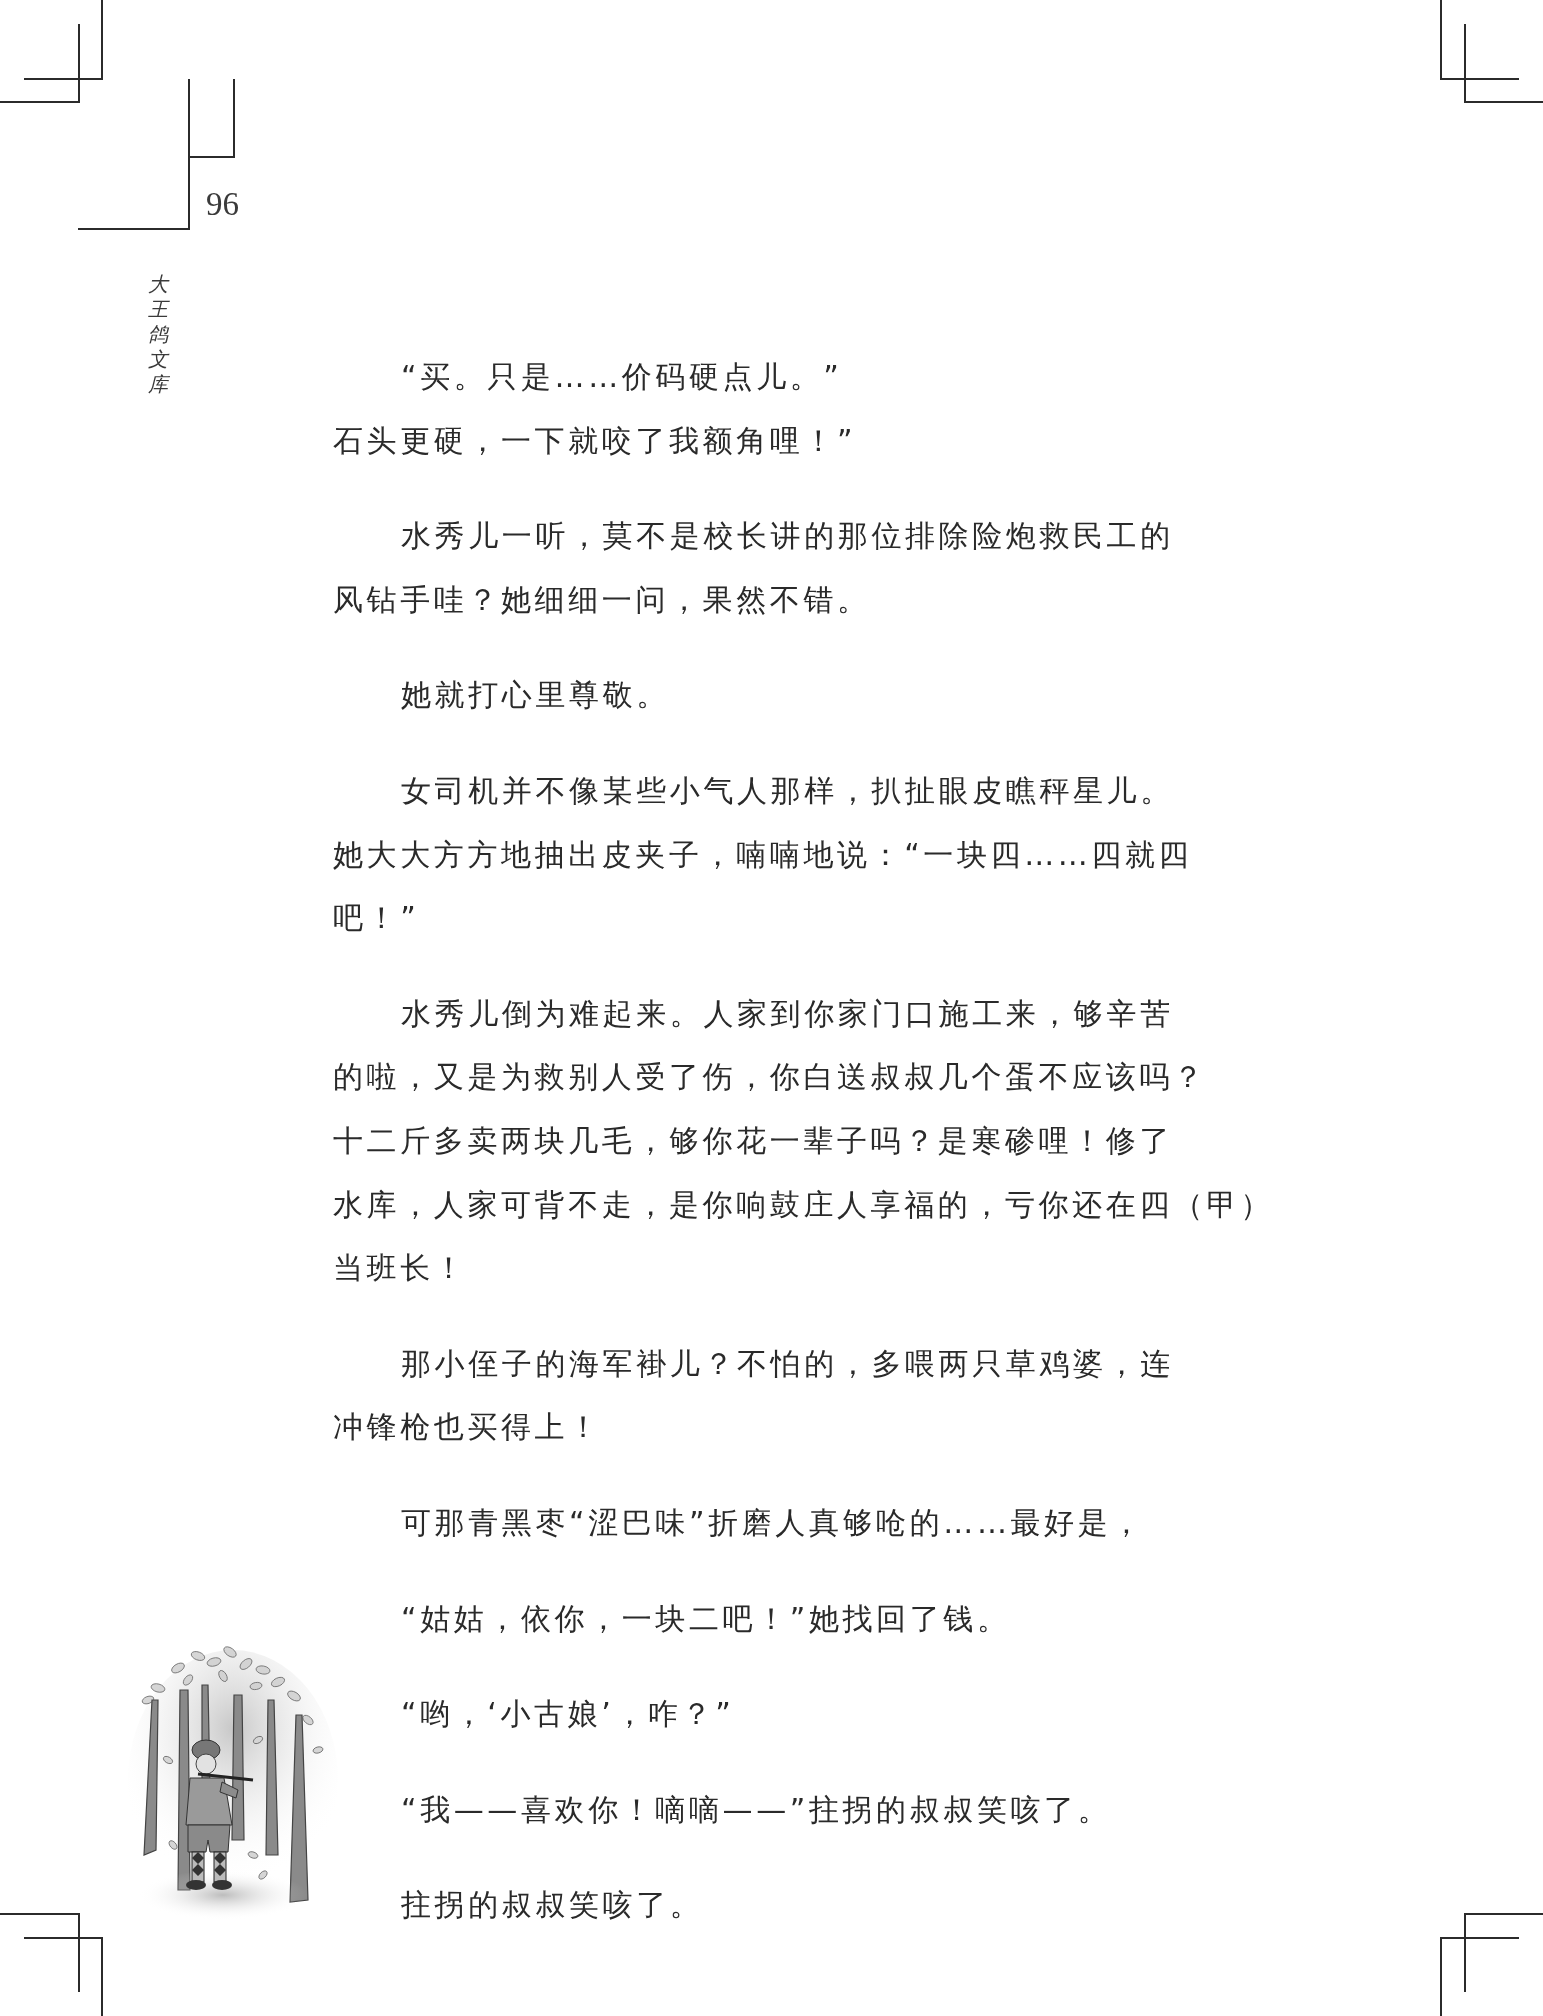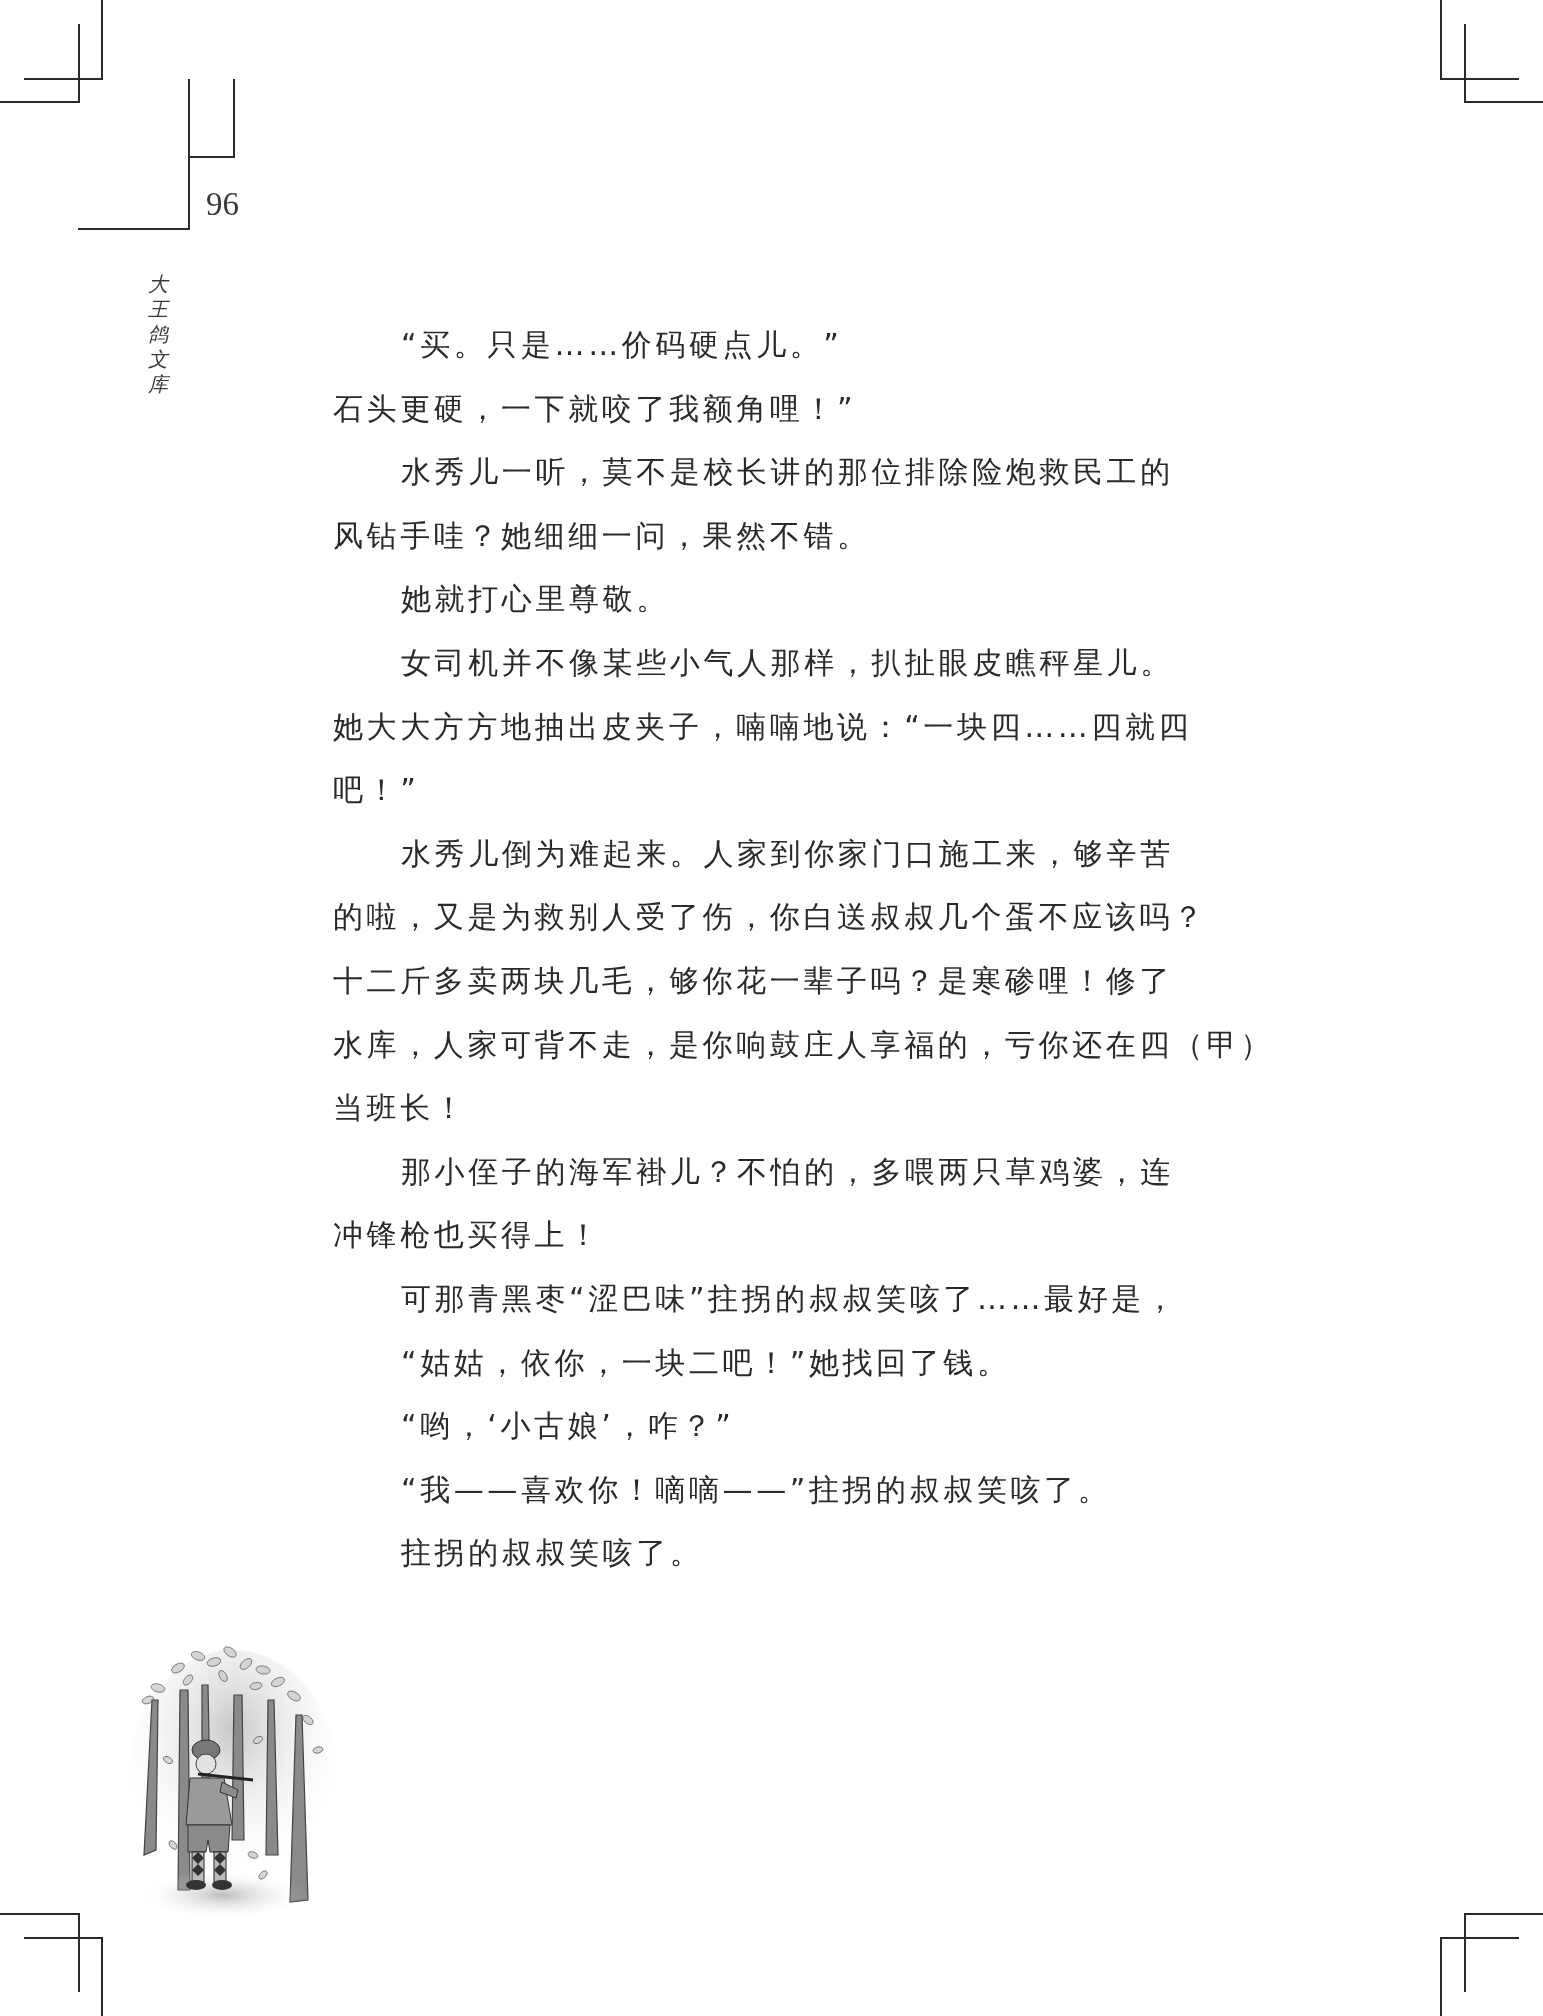--- a/index.html
+++ b/index.html
@@ -55,20 +55,21 @@
     .text-line {
       height: 63.6px;
       font-size: 30px;
       line-height: 46px;
       white-space: nowrap;
       letter-spacing: 3.6px;
       color: #2a2a2a;
     }
     .text-line.indent {
       padding-left: 68px;
+      margin-top: 32px;
     }
 
     .illustration {
       position: absolute;
       left: 118px;
       top: 1640px;
       width: 230px;
       height: 290px;
     }
   </style>
@@ -113,21 +114,21 @@
     <div class="text-line indent">女司机并不像某些小气人那样，扒扯眼皮瞧秤星儿。</div>
     <div class="text-line">她大大方方地抽出皮夹子，喃喃地说：“一块四……四就四</div>
     <div class="text-line">吧！”</div>
     <div class="text-line indent">水秀儿倒为难起来。人家到你家门口施工来，够辛苦</div>
     <div class="text-line">的啦，又是为救别人受了伤，你白送叔叔几个蛋不应该吗？</div>
     <div class="text-line">十二斤多卖两块几毛，够你花一辈子吗？是寒碜哩！修了</div>
     <div class="text-line">水库，人家可背不走，是你响鼓庄人享福的，亏你还在四（甲）</div>
     <div class="text-line">当班长！</div>
     <div class="text-line indent">那小侄子的海军褂儿？不怕的，多喂两只草鸡婆，连</div>
     <div class="text-line">冲锋枪也买得上！</div>
-    <div class="text-line indent">可那青黑枣“涩巴味”拄拐的叔叔笑咳了……最好是，</div>
+    <div class="text-line indent">可那青黑枣“涩巴味”折磨人真够呛的……最好是，</div>
     <div class="text-line indent">“姑姑，依你，一块二吧！”她找回了钱。</div>
     <div class="text-line indent">“哟，‘小古娘’，咋？”</div>
     <div class="text-line indent">“我——喜欢你！嘀嘀——”拄拐的叔叔笑咳了。</div>
     <div class="text-line indent">拄拐的叔叔笑咳了。</div>
   </div>
 
 <div class="illustration">
   <svg width="230" height="290" viewBox="0 0 230 290" xmlns="http://www.w3.org/2000/svg">
     <defs>
       <radialGradient id="canopy" cx="50%" cy="30%" r="60%">

